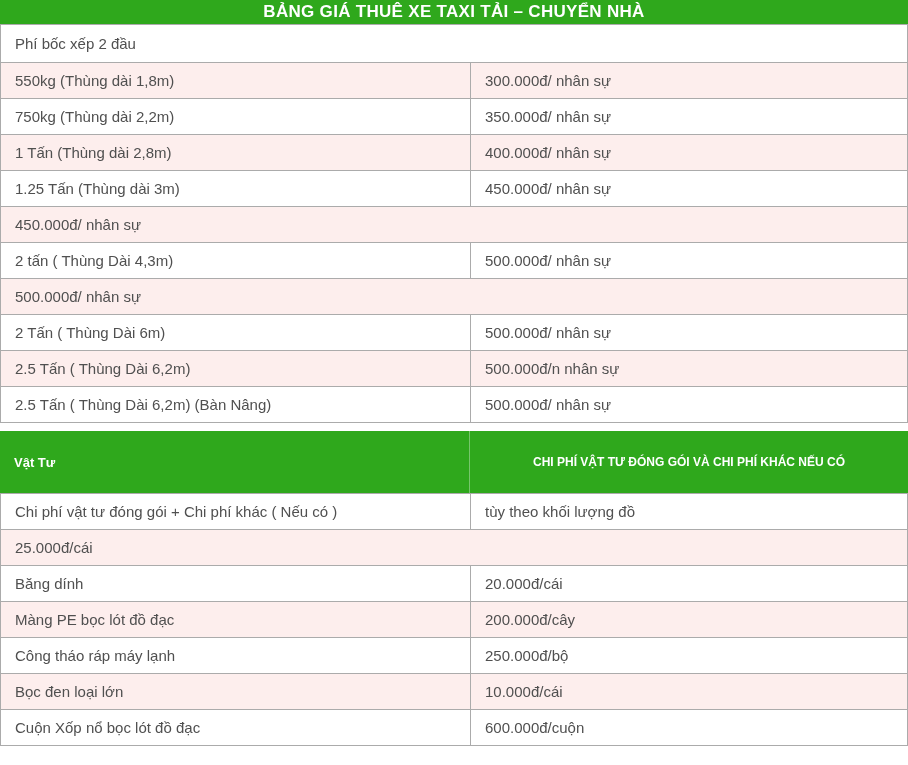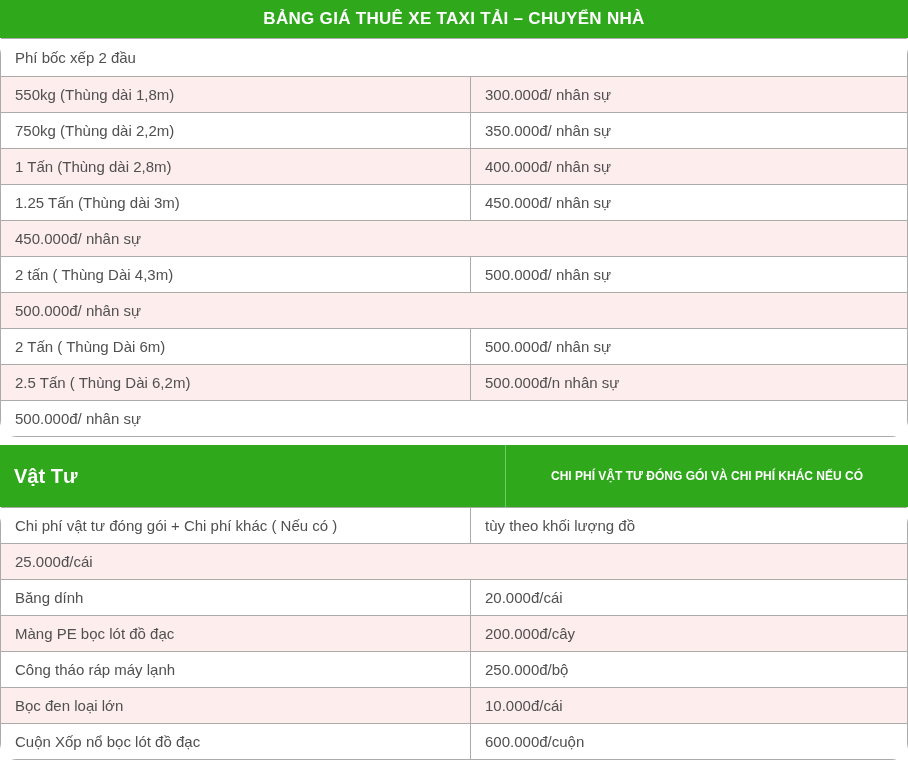--- a/index.html
+++ b/index.html
@@ -11,41 +11,40 @@
     overflow:hidden;
   }
   .price-table { width:908px; }
 
   
   .green-bar {
     background:var(--header-green,#2fa81c);
     color:#fff; font-weight:bold;
   }
   .t1-header {
-    height:38px;
+    height:24px;
     display:flex; align-items:center; justify-content:center;
     font-size:17px; letter-spacing:.3px;
   }
   .t2-header { height:62px; display:flex; }
   .t2-header .hcell1 {
-    width:506px; display:flex; align-items:center;
-    padding-left:14px; font-size:20px;
+    width:470px; display:flex; align-items:center;
+    padding-left:14px; font-size:13px;
     border-right:1px solid rgba(255,255,255,.35);
   }
   .t2-header .hcell2 {
     flex:1; display:flex; align-items:center; justify-content:center;
     text-align:left; font-size:12px; line-height:1.55; padding:0 30px;
   }
 
   
   .tbody {
     border-left:1px solid var(--border-gray,#ababab);
     border-right:1px solid var(--border-gray,#ababab);
     border-bottom:1px solid var(--border-gray,#ababab);
-    border-radius:17px;
   }
   .trow {
     display:flex; height:36px; background:#fff;
     border-top:1px solid var(--border-gray,#ababab);
   }
   .trow.shaded { background:var(--row-pink,#fdeeed); }
   .trow.sub { height:38px; }
   .cell {
     display:flex; align-items:center;
     font-size:15px; padding-left:14px; padding-right:10px;
@@ -97,20 +96,21 @@
         </div>
         <div class="trow">
           <div class="cell c1">2 Tấn ( Thùng Dài 6m)</div>
           <div class="cell c2">500.000đ/ nhân sự</div>
         </div>
         <div class="trow shaded">
           <div class="cell c1">2.5 Tấn ( Thùng Dài 6,2m)</div>
           <div class="cell c2">500.000đ/n nhân sự</div>
         </div>
         <div class="trow">
+          <div class="cell c1">2.5 Tấn ( Thùng Dài 6,2m) (Bàn Nâng)</div>
           <div class="cell c2">500.000đ/ nhân sự</div>
         </div>
       </div>
   </div>
 </div>
 
 <div class="table-gap"></div>
 
 <div class="price-table">
   <div class="green-bar t2-header">

